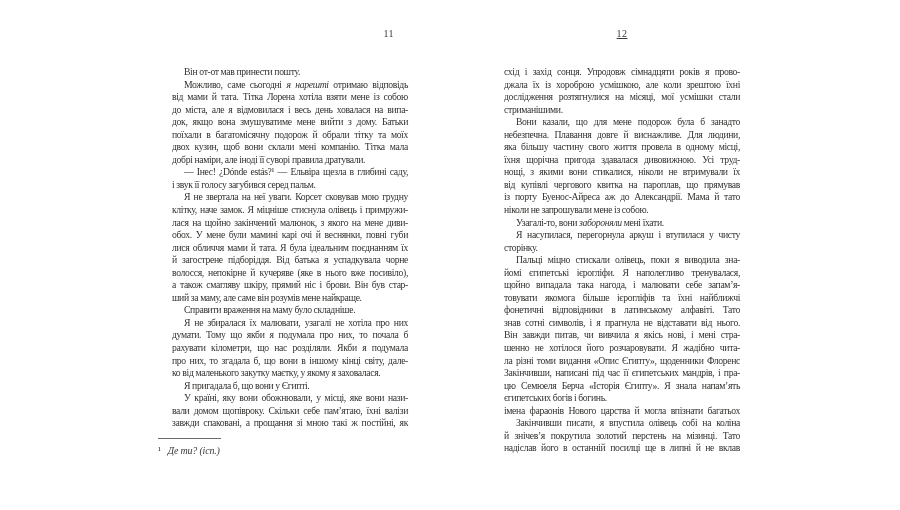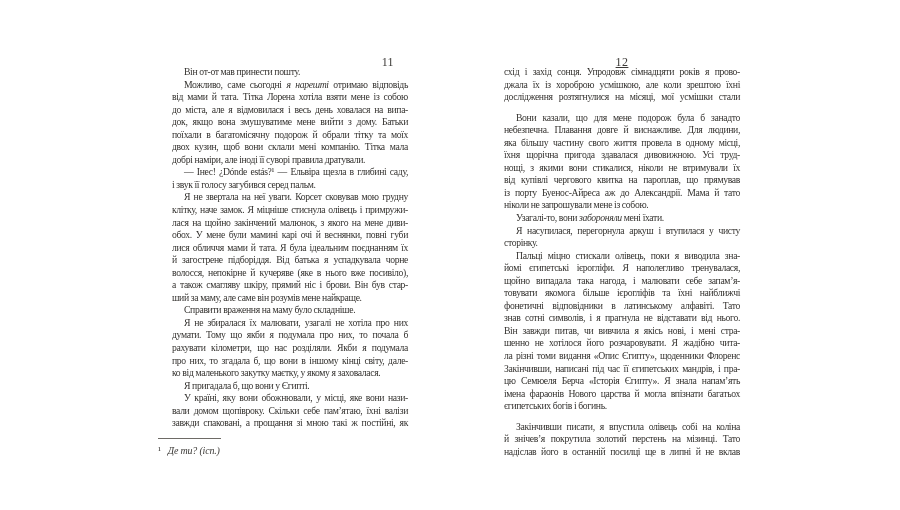--- a/index.html
+++ b/index.html
@@ -12,38 +12,38 @@
     font-family: "Liberation Serif", "DejaVu Serif", serif;
   }
   .spread {
     position: relative;
     width: 900px;
     height: 510px;
     background: #ffffff;
   }
   .page-number {
     position: absolute;
-    top: 55px;
-    font-size: 12px;
+    top: 28px;
+    font-size: 10px;
     letter-spacing: 0.4px;
     color: #3c3a37;
   }
   #pn-left  { left: 158px; width: 236px; text-align: right; }
   #pn-right { left: 504px; width: 236px; text-align: center; text-decoration: underline; }
   .page-body {
     position: absolute;
     top: 66px;
     width: 236px;
     color: #34322f;
     overflow: visible;
   }
   #left-body  { left: 172px; }
   #right-body { left: 504px; }
   .para { margin: 0; }
-  .para.gap { margin-top: 8px; }
+  .para.gap { margin-top: 0; }
   .line {
     font-size: 9.7px;
     line-height: 12.55px;
     letter-spacing: -0.35px;
     word-spacing: -0.1px;
     white-space: nowrap;
     text-align: justify;
     text-align-last: justify;
   }
   .line.end { text-align-last: left; }
@@ -127,20 +127,21 @@
         <div class="line">вали домом щопівроку. Скільки себе пам’ятаю, їхні валізи</div>
         <div class="line">завжди спаковані, а прощання зі мною такі ж постійні, як</div>
       </div>
     </div>
 
   <div class="page-body" id="right-body">
       <div class="para">
         <div class="line">схід і захід сонця. Упродовж сімнадцяти років я прово-</div>
         <div class="line">джала їх із хороброю усмішкою, але коли зрештою їхні</div>
         <div class="line">дослідження розтягнулися на місяці, мої усмішки стали</div>
+        <div class="line end">стриманішими.</div>
       </div>
       <div class="para gap">
         <div class="line first">Вони казали, що для мене подорож була б занадто</div>
         <div class="line">небезпечна. Плавання довге й виснажливе. Для людини,</div>
         <div class="line">яка більшу частину свого життя провела в одному місці,</div>
         <div class="line">їхня щорічна пригода здавалася дивовижною. Усі труд-</div>
         <div class="line">нощі, з якими вони стикалися, ніколи не втримували їх</div>
         <div class="line">від купівлі чергового квитка на пароплав, що прямував</div>
         <div class="line">із порту Буенос-Айреса аж до Александрії. Мама й тато</div>
         <div class="line end">ніколи не запрошували мене із собою.</div>
@@ -157,22 +158,22 @@
         <div class="line">йомі єгипетські ієрогліфи. Я наполегливо тренувалася,</div>
         <div class="line">щойно випадала така нагода, і малювати себе запам’я-</div>
         <div class="line">товувати якомога більше ієрогліфів та їхні найближчі</div>
         <div class="line">фонетичні відповідники в латинському алфавіті. Тато</div>
         <div class="line">знав сотні символів, і я прагнула не відставати від нього.</div>
         <div class="line">Він завжди питав, чи вивчила я якісь нові, і мені стра-</div>
         <div class="line">шенно не хотілося його розчаровувати. Я жадібно чита-</div>
         <div class="line">ла різні томи видання «Опис Єгипту», щоденники Флоренс</div>
         <div class="line">Закінчивши, написані під час її єгипетських мандрів, і пра-</div>
         <div class="line">цю Семюеля Берча «Історія Єгипту». Я знала напам’ять</div>
+        <div class="line end">єгипетських богів і богинь.</div>
         <div class="line">імена фараонів Нового царства й могла впізнати багатьох</div>
-        <div class="line end">єгипетських богів і богинь.</div>
       </div>
       <div class="para gap">
         <div class="line first">Закінчивши писати, я впустила олівець собі на коліна</div>
         <div class="line">й знічев’я покрутила золотий перстень на мізинці. Тато</div>
         <div class="line">надіслав його в останній посилці ще в липні й не вклав</div>
       </div>
     </div>
 
   <div class="footnote">
     <div class="fn-rule"></div>

